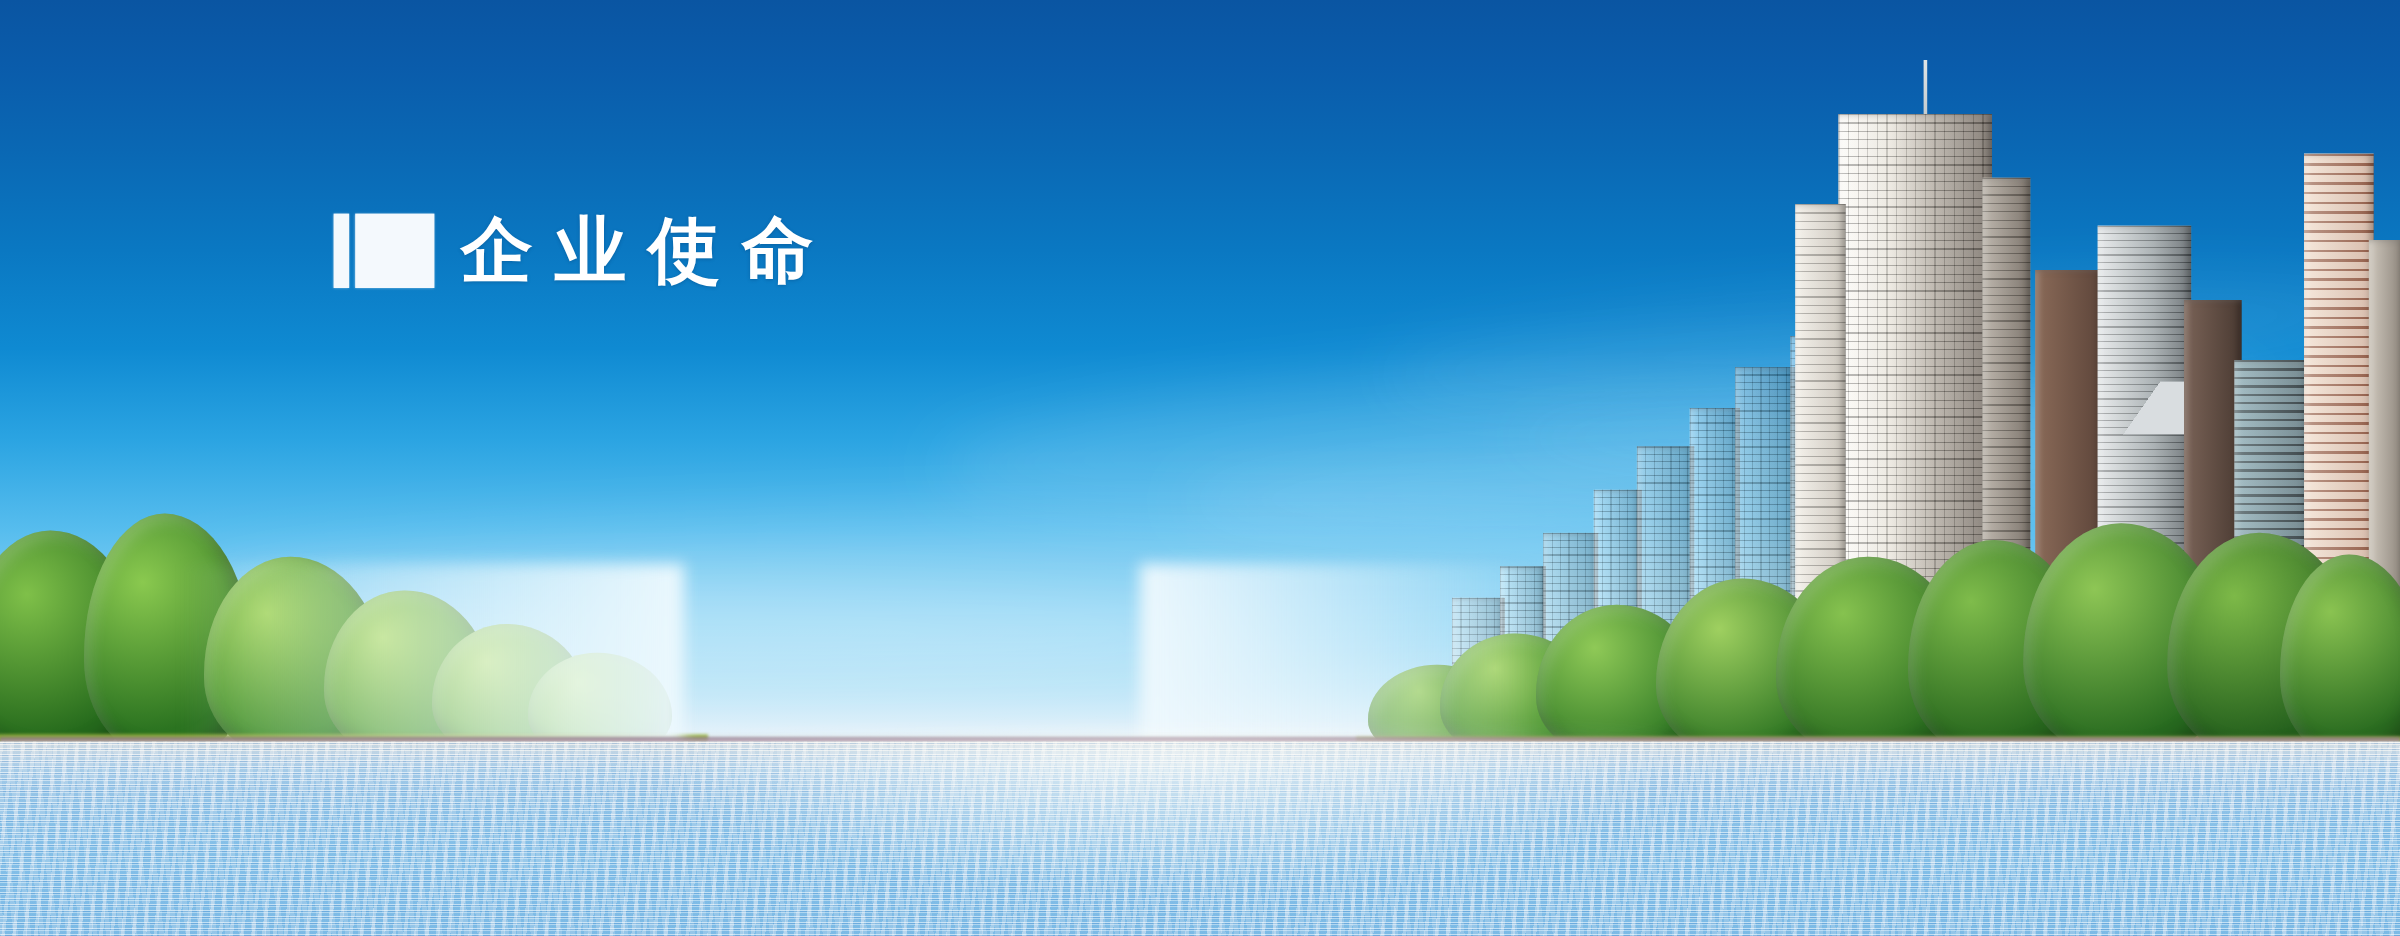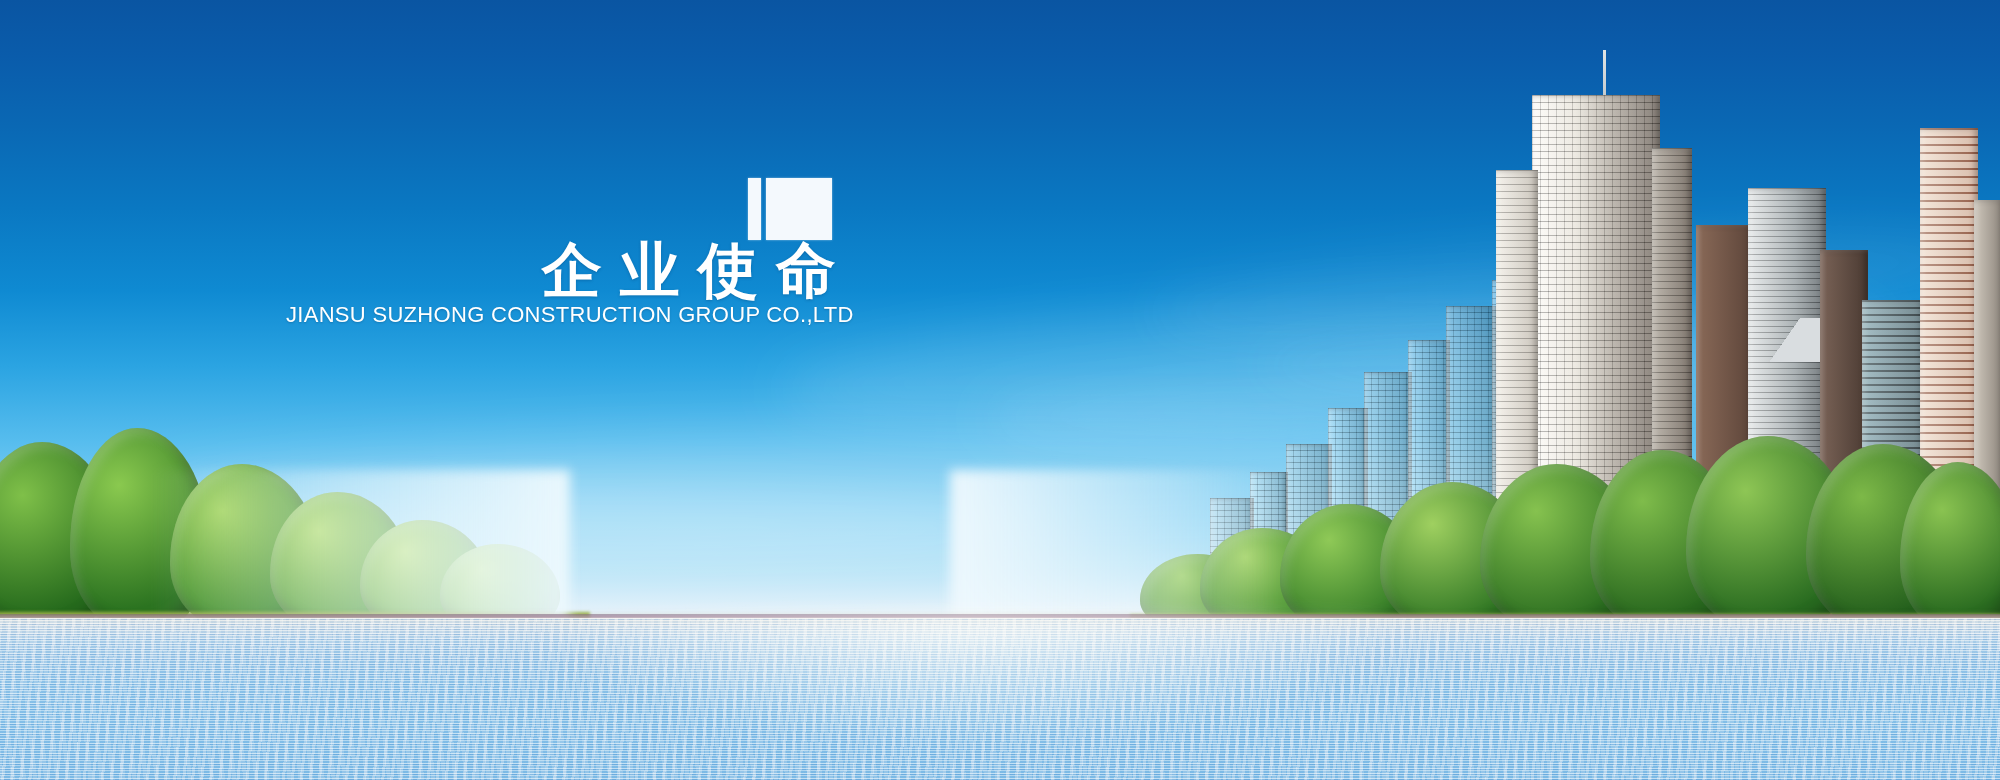--- a/index.html
+++ b/index.html
@@ -114,21 +114,21 @@
   }
   .shore-band {
     position:absolute; left:0; top:616px; width:100%; height:26px;
     background:linear-gradient(to bottom, rgba(196,176,148,.55), rgba(210,205,190,.15));
     filter:blur(3px);
   }
 
   
   .copy { position:absolute; left:278px; top:178px; }
 
-  .line1 { display:flex; align-items:flex-end;flex-direction:column; }
+  .line1 { display:flex; align-items:center; }
   .mark { display:flex; align-items:center; margin-right:22px; }
   .mark-bar {
     width:13px; height:62px; background:#f4f9fd;
     box-shadow:0 0 2px rgba(255,255,255,.5);
   }
   .mark-sq {
     width:66px; height:62px; margin-left:5px; background:#f4f9fd;
     box-shadow:0 0 2px rgba(255,255,255,.5);
   }
   .headline {
@@ -252,17 +252,16 @@
   <div class="ripples2"></div>
   <div class="sun-glare"></div>
 
   <div class="copy">
     <div class="line1">
       <div class="mark">
         <div class="mark-bar"></div>
         <div class="mark-sq"></div>
       </div>
       <div class="headline">企业使命</div>
-      <div class="subeng">JIANSU SUZHONG CONSTRUCTION GROUP CO.,LTD</div>
     </div>
   </div>
 
 </div>
 
 </body></html>

